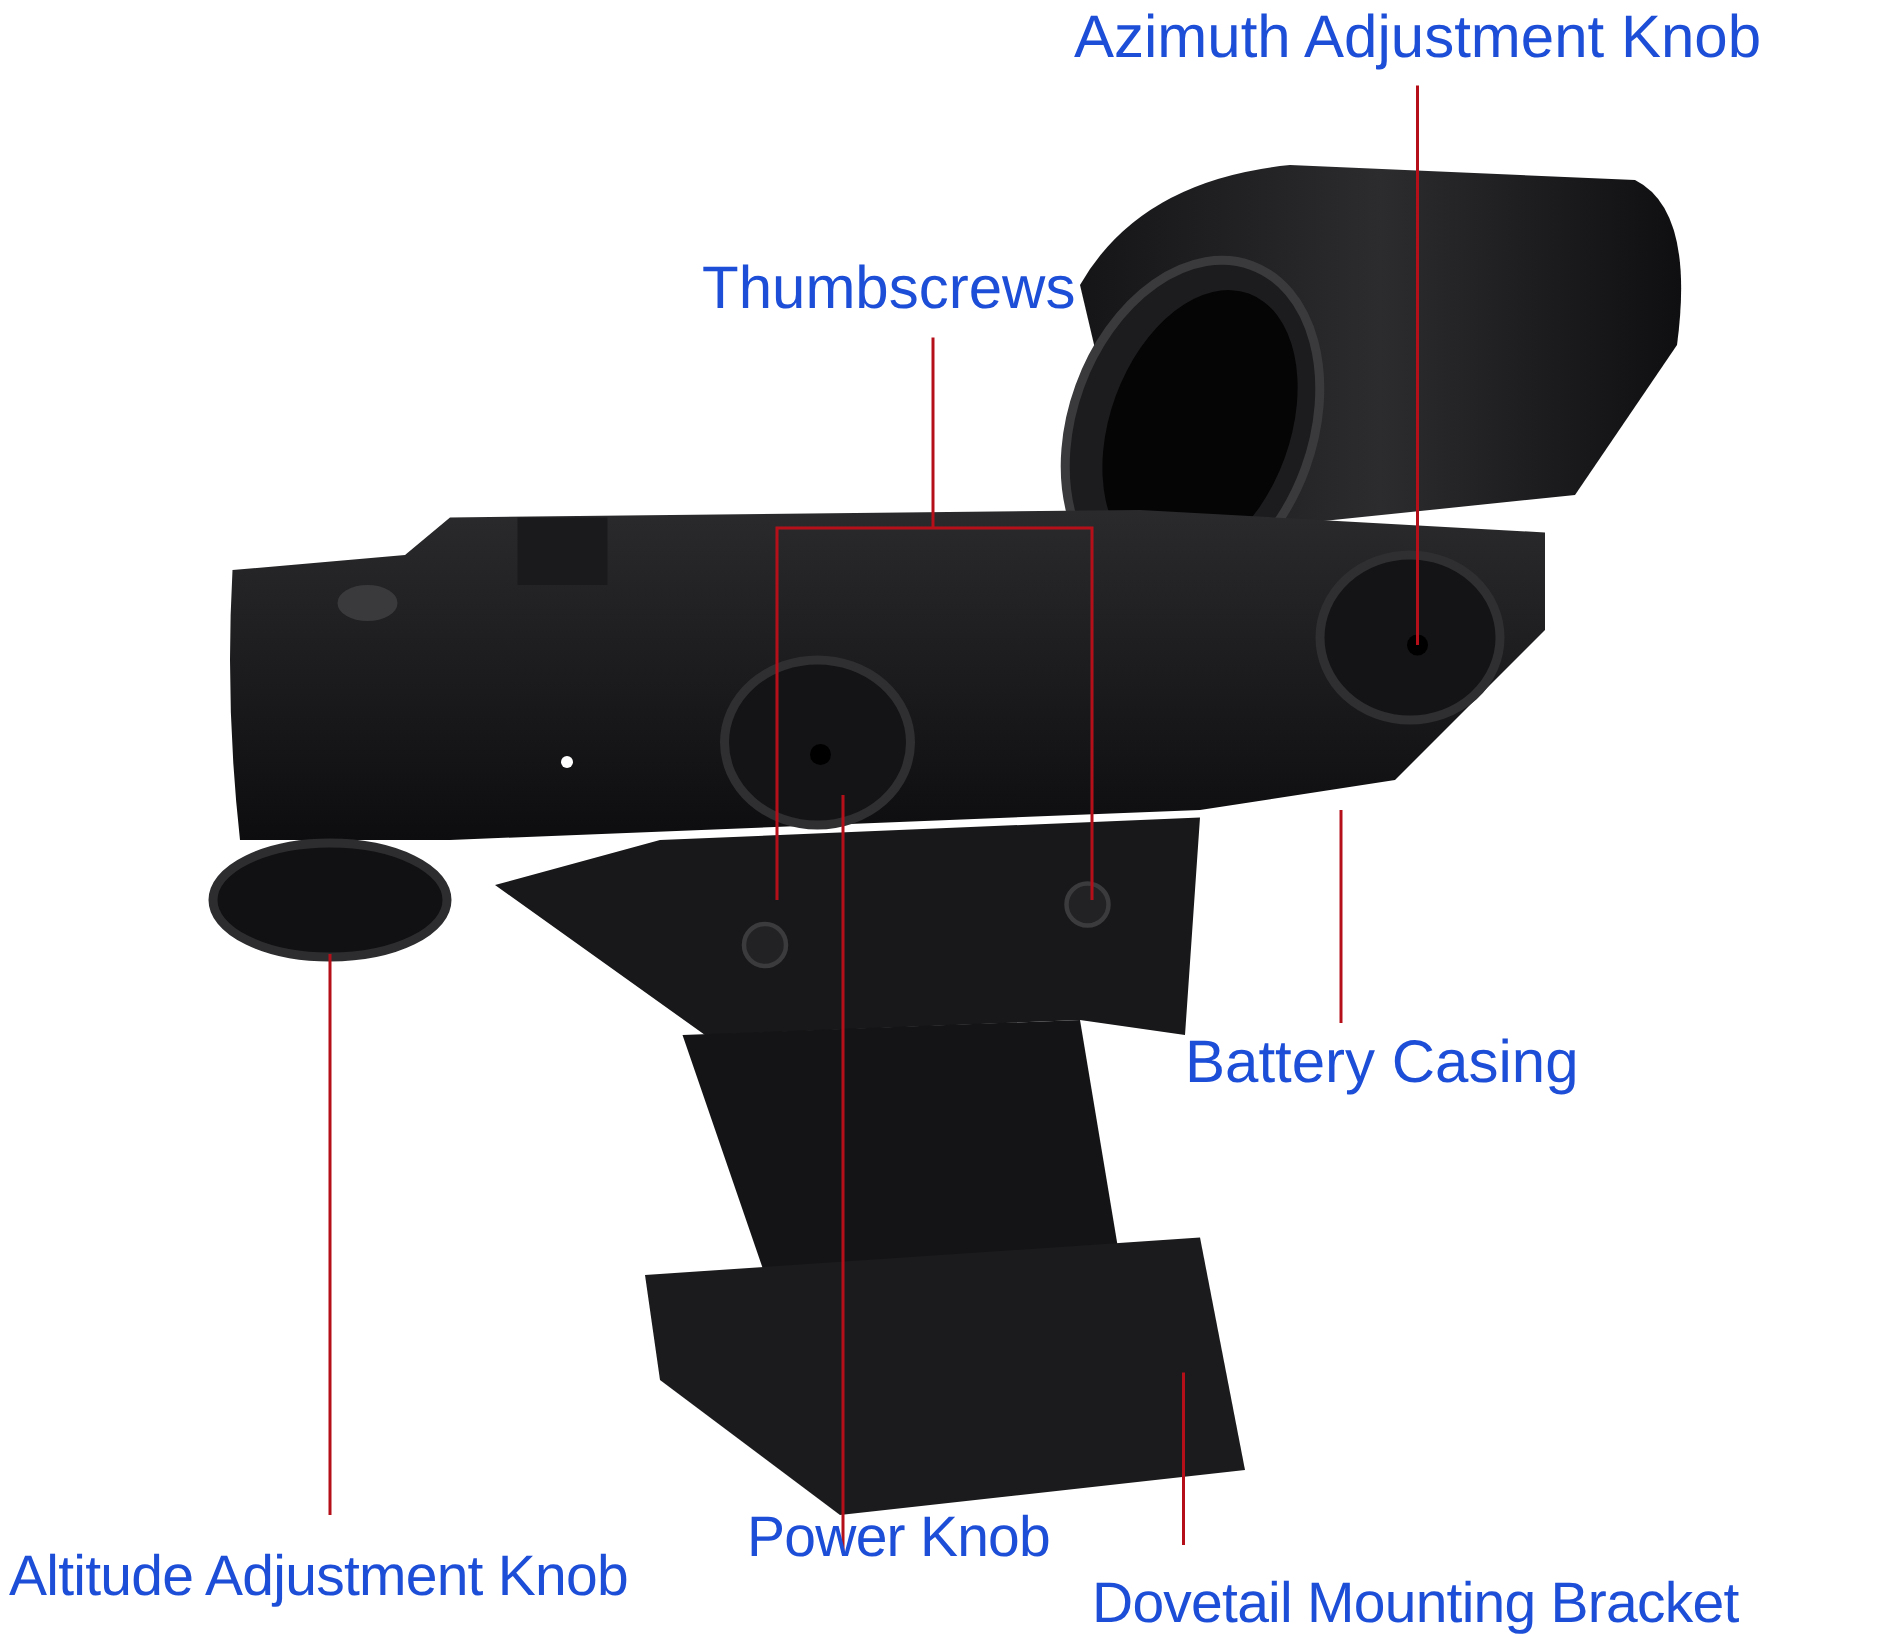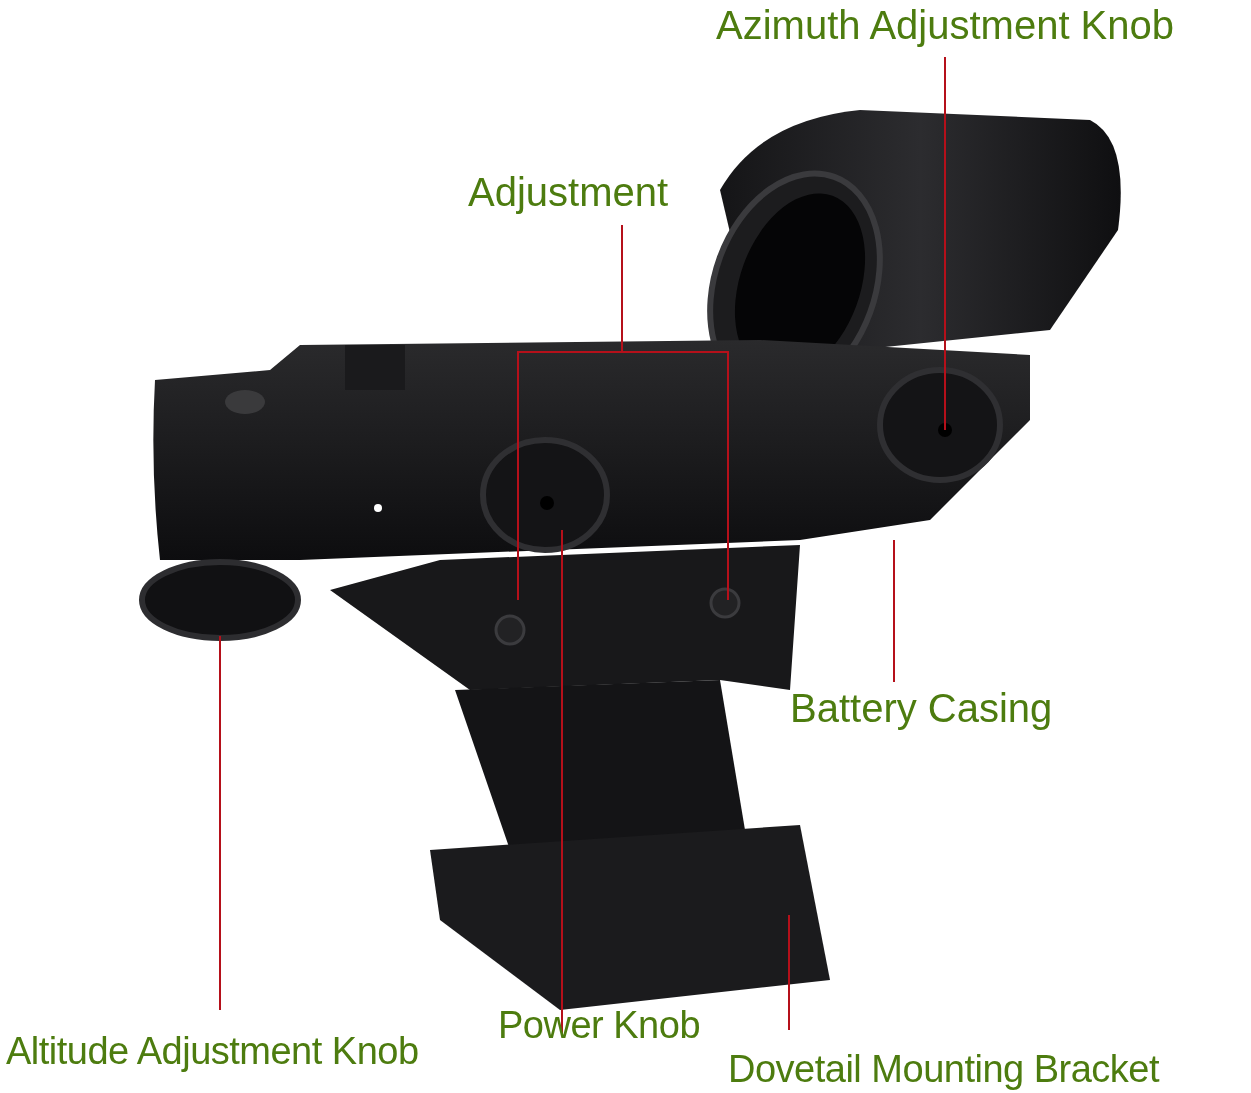--- a/index.html
+++ b/index.html
@@ -1,17 +1,17 @@
 <!DOCTYPE html>
 <html><head>
 <meta charset="utf-8">
 <style>
   html,body{margin:0;padding:0;background:#ffffff;}
   body{width:1251px;height:1093px;position:relative;overflow:hidden;font-family:"Liberation Sans",sans-serif;}
-  .label{position:absolute;color:#4d7c0f;font-size:40px;line-height:1;white-space:nowrap;}
+  .label{position:absolute;color:#1d4ed8;font-size:40px;line-height:1;white-space:nowrap;}
   .label.narrow{font-size:38px;letter-spacing:-0.5px;}
   svg{position:absolute;left:0;top:0;}
 </style>
 </head>
 <body>
 
 <svg width="1251" height="1093" viewBox="0 0 1251 1093">
   <defs>
     <linearGradient id="body" x1="0" y1="0" x2="0" y2="1">
       <stop offset="0" stop-color="#2a2a2c"></stop>
@@ -62,17 +62,17 @@
     <line x1="622" y1="225" x2="622" y2="352"></line>
     <polyline points="518,600 518,352 728,352 728,600"></polyline>
     <line x1="894" y1="540" x2="894" y2="682"></line>
     <line x1="220" y1="636" x2="220" y2="1010"></line>
     <line x1="562" y1="530" x2="562" y2="1035"></line>
     <line x1="789" y1="915" x2="789" y2="1030"></line>
   </g>
 </svg>
 
 <div class="label" style="left:716px;top:5px;">Azimuth Adjustment Knob</div>
-<div class="label" style="left:468px;top:172px;">Adjustment</div>
+<div class="label" style="left:468px;top:172px;">Thumbscrews</div>
 <div class="label" style="left:790px;top:688px;text-align:right;">Battery Casing</div>
 <div class="label narrow" style="left:6px;top:1032px;">Altitude Adjustment Knob</div>
 <div class="label narrow" style="left:498px;top:1006px;">Power Knob</div>
 <div class="label narrow" style="left:728px;top:1050px;">Dovetail Mounting Bracket</div>
 
 </body></html>

